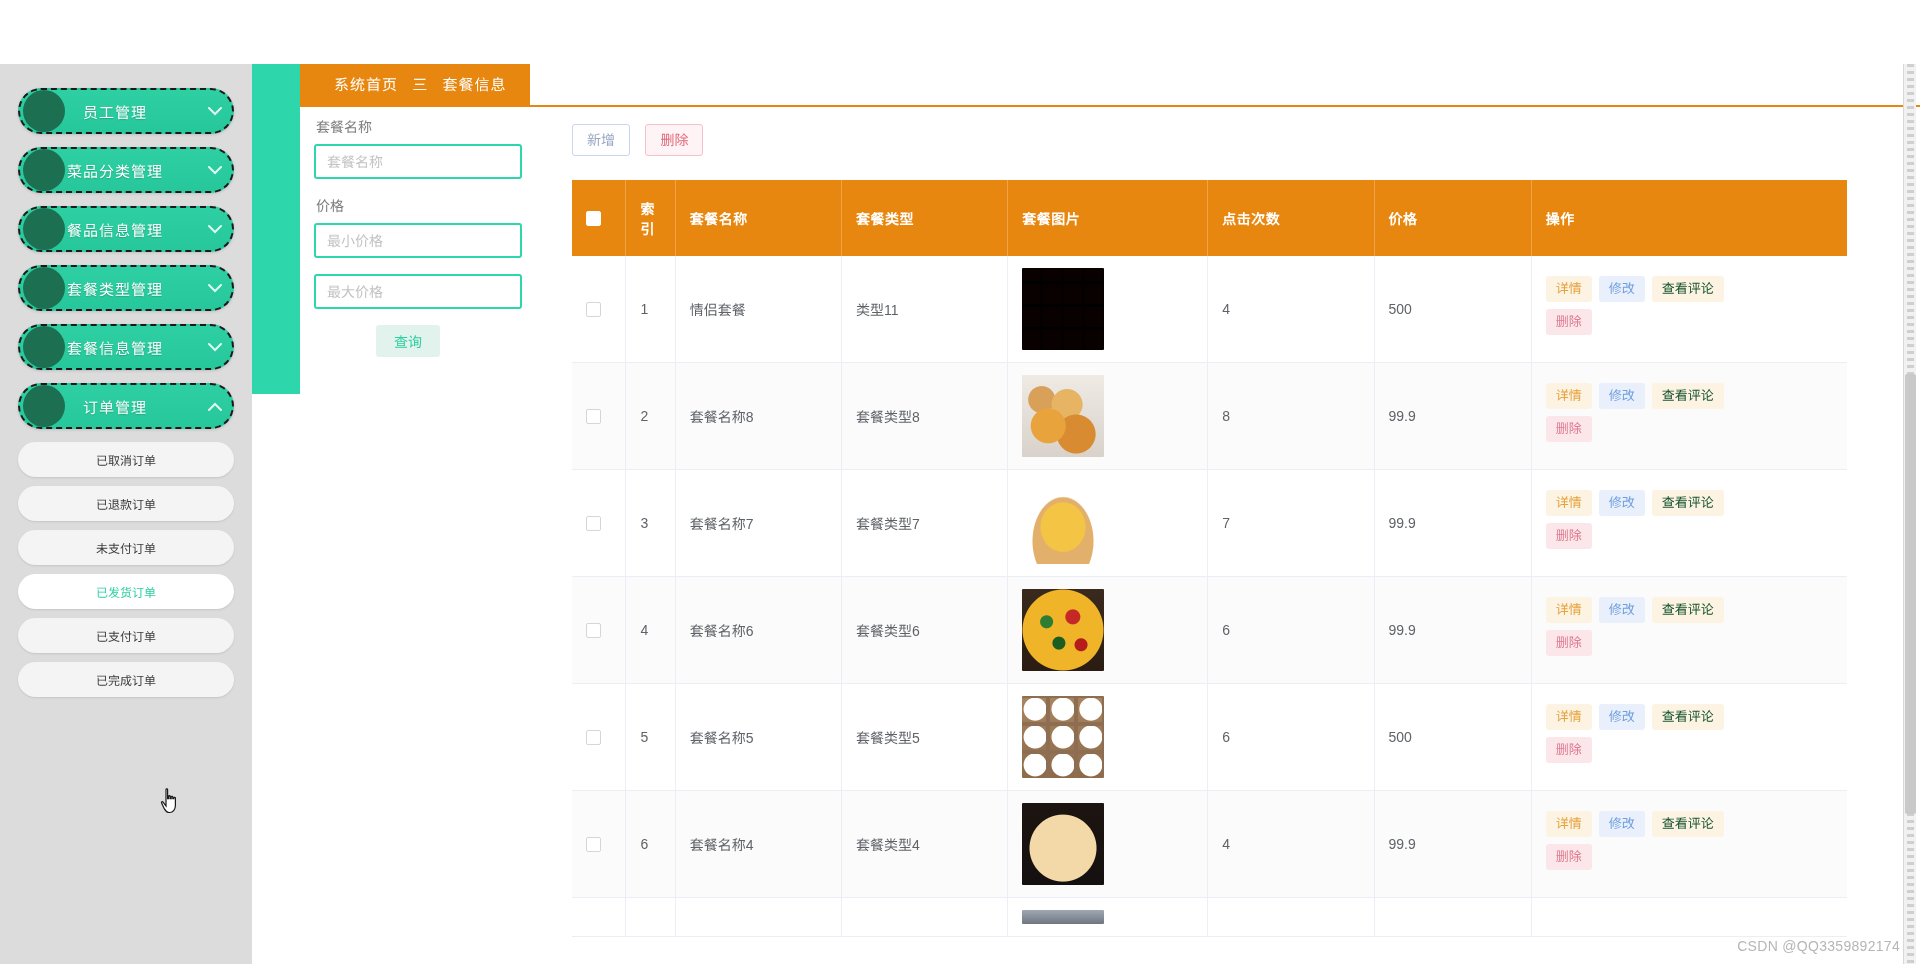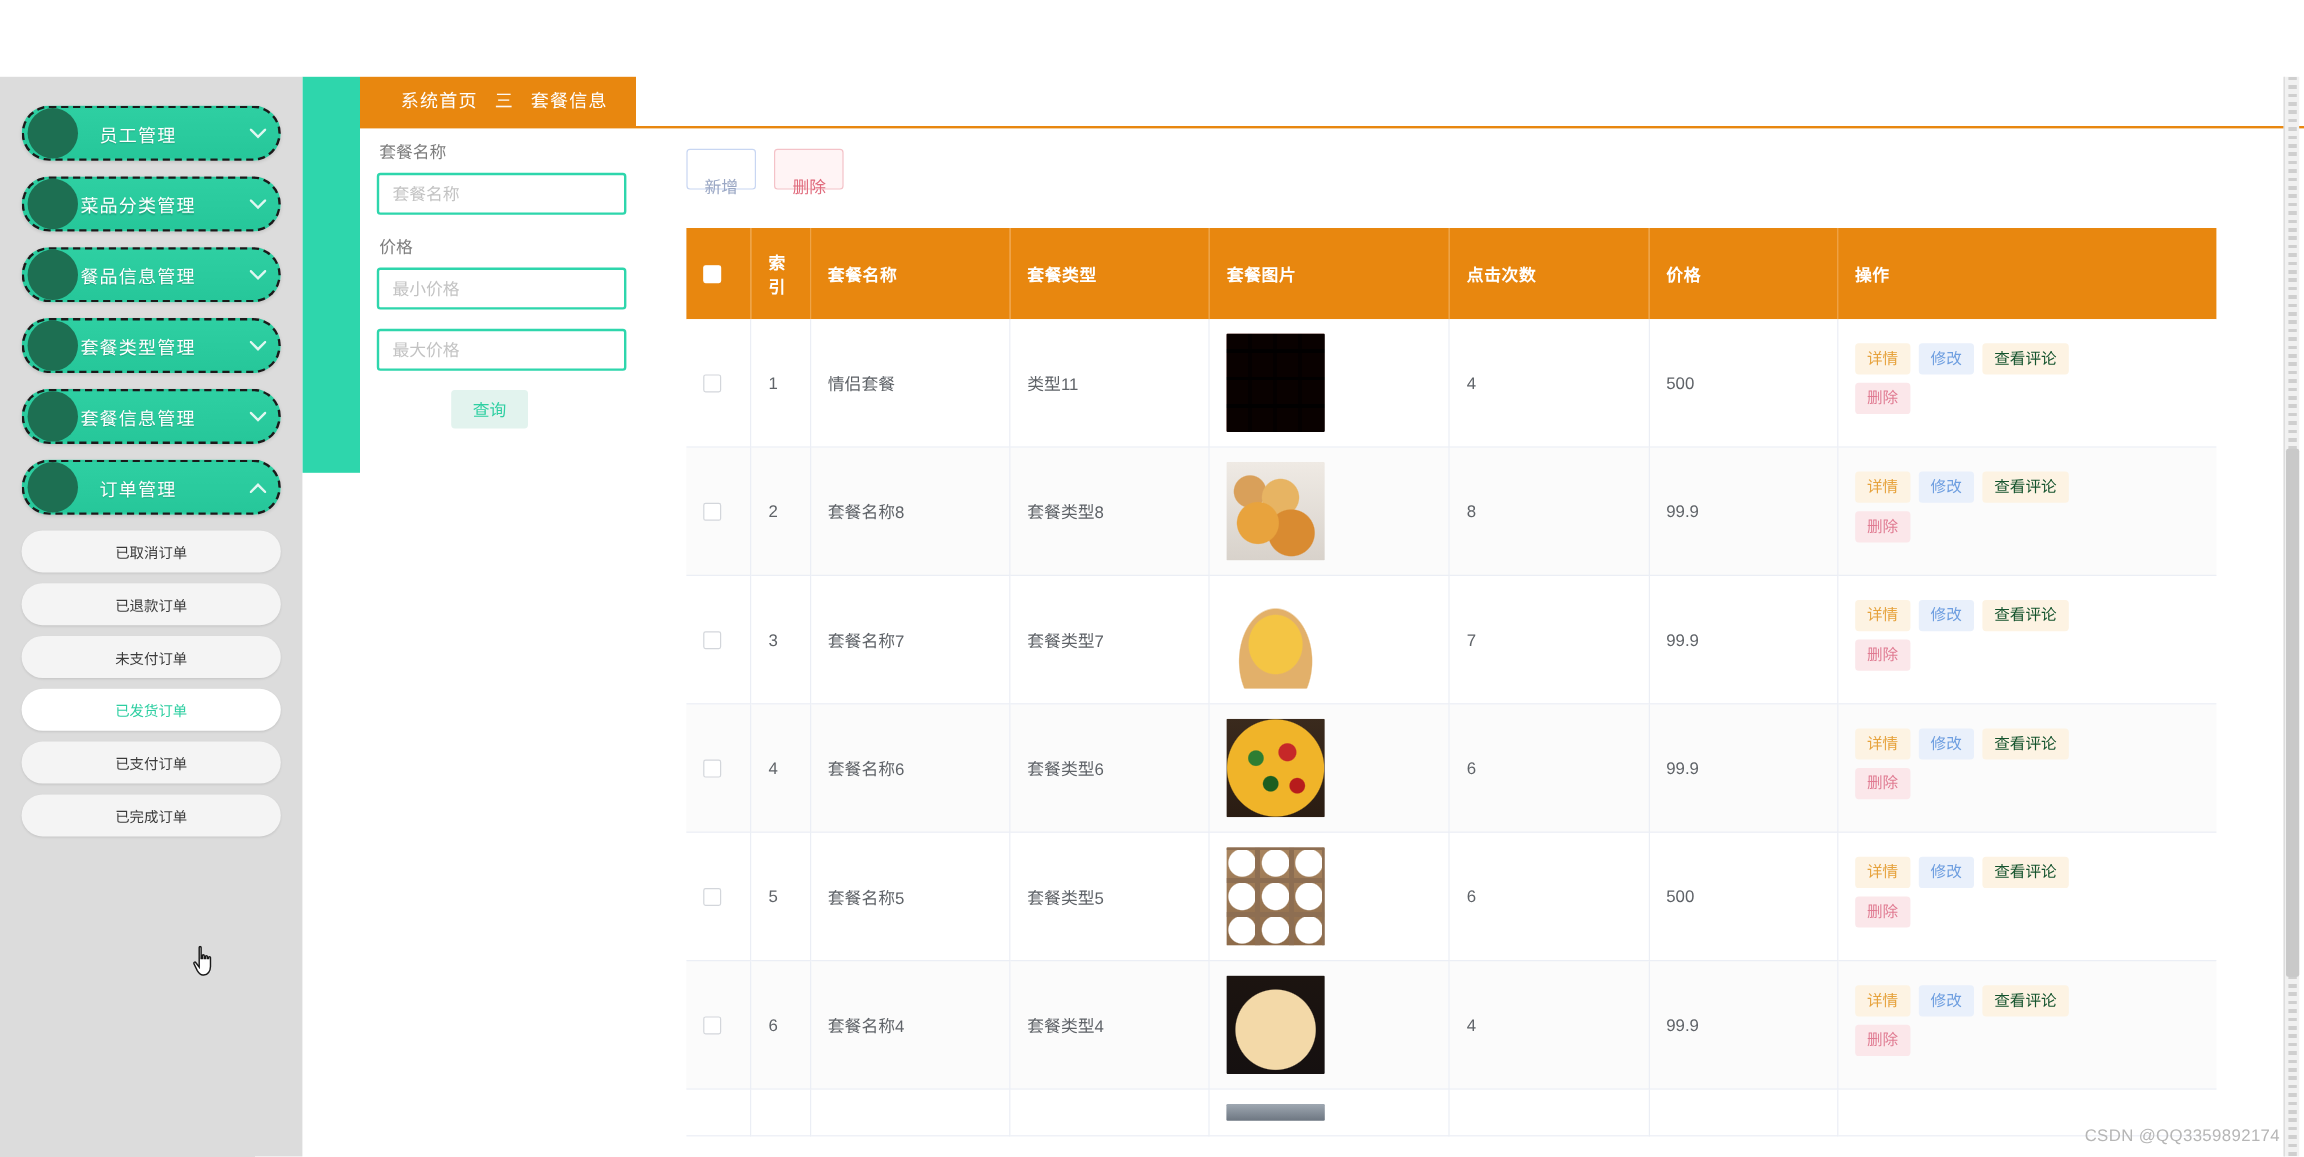--- a/index.html
+++ b/index.html
@@ -270,21 +270,21 @@
   
   .table-zone {
     position: absolute;
     left: 272px; top: 60px;
     width: 1290px;
   }
   .toolbar { margin-bottom: 24px; }
   .tb-btn {
     display: inline-block;
     height: 32px; line-height: 30px;
-    padding: 16px 14px;
+    padding: 0 14px;
     font-size: 14px;
     border-radius: 3px;
     cursor: pointer;
     margin-right: 11px;
     background: #ffffff;
     font-family: "Liberation Sans", "DejaVu Sans", sans-serif;
   }
   .tb-btn.add { border: 1px solid #c8d6f2; color: #9aa7c4; }
   .tb-btn.del { border: 1px solid #f4c2c8; color: #e06a7c; background: #fff4f5; }
 

